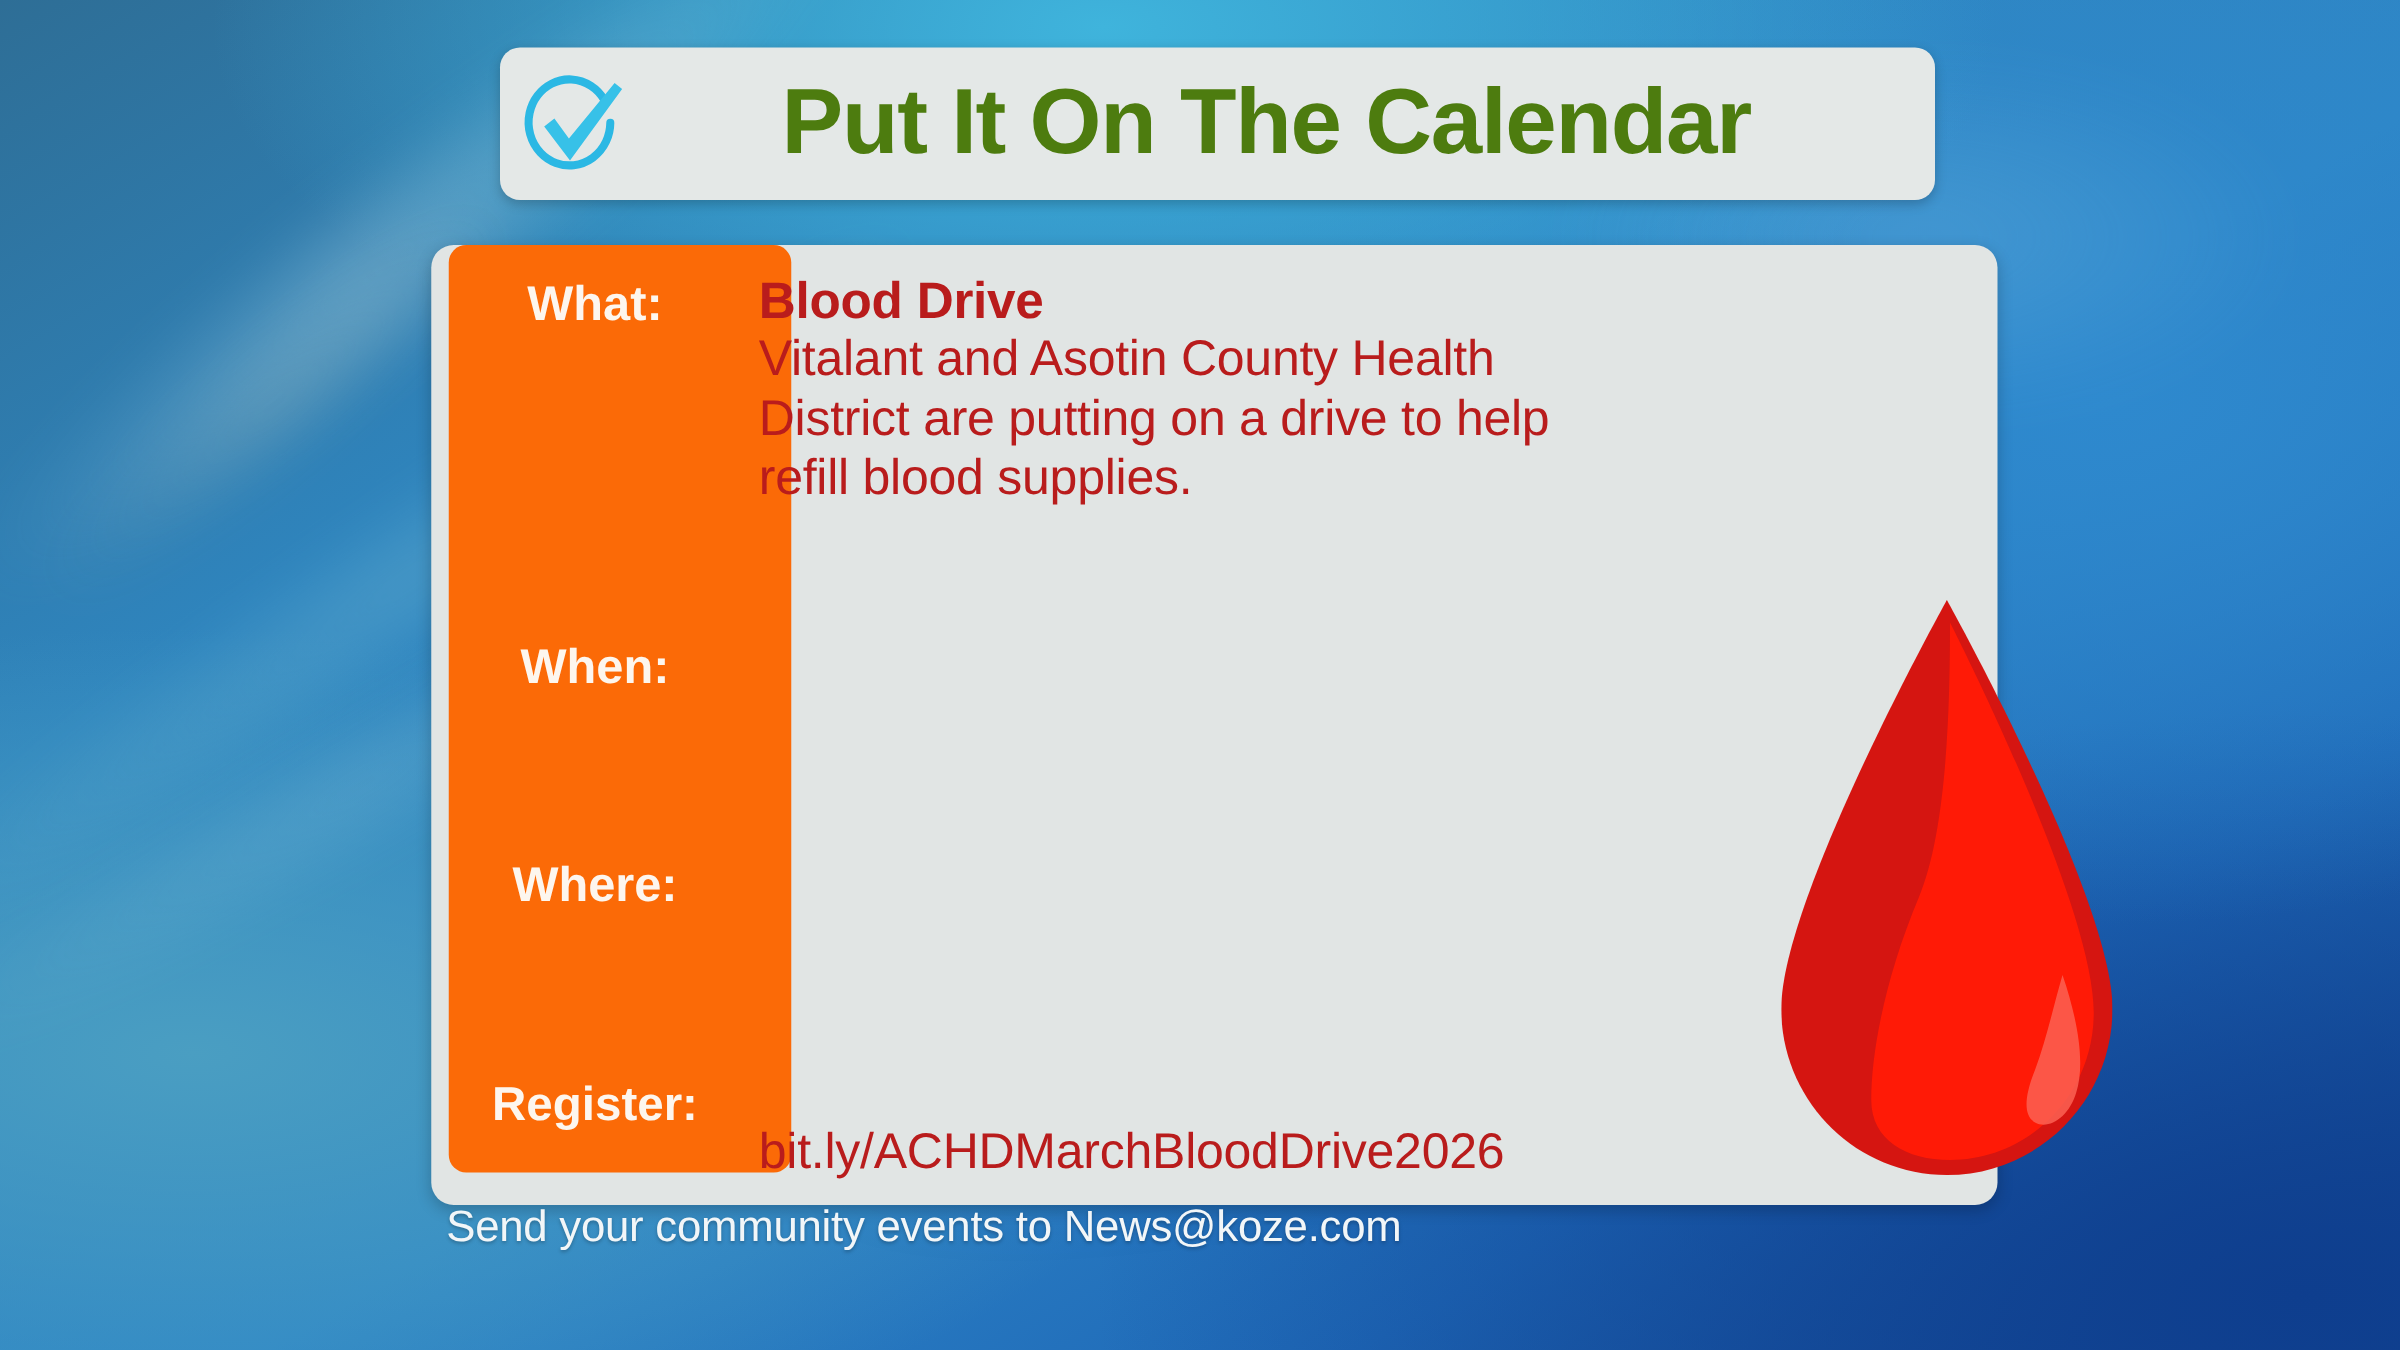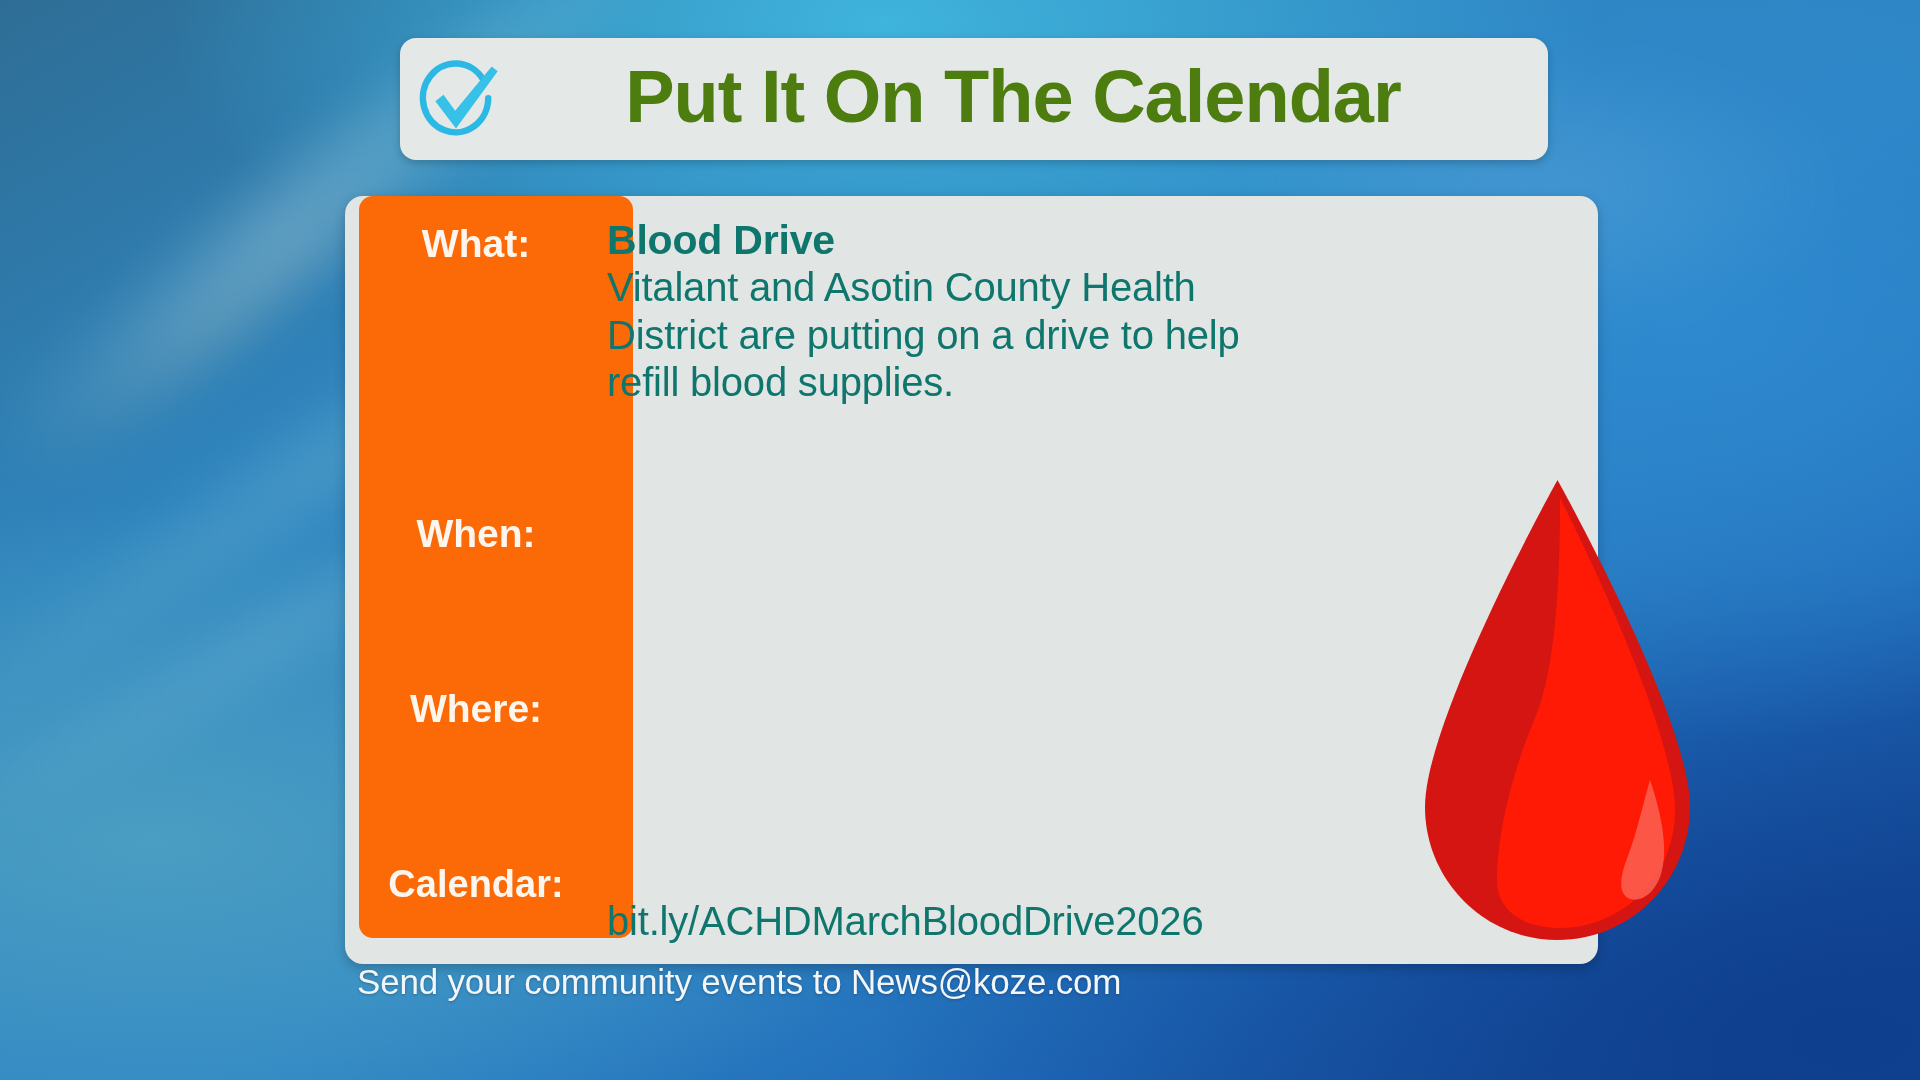--- a/index.html
+++ b/index.html
@@ -62,21 +62,21 @@
     color:#FDF6EE;font-size:39px;font-weight:bold;text-align:center;
     line-height:1;white-space:nowrap;
   }
   .lc-what{top:28px;}
   .lc-when{top:318px;}
   .lc-where{top:493px;}
   .lc-register{top:669px;font-size:38px;}
 
   #content-column{
     position:absolute;left:262px;top:0;width:980px;height:656px;
-    color:#0f766e;
+    color:#b91c1c;
   }
   .row{position:absolute;left:0;width:900px;}
   .r-what{top:20px;}
   .r-when{top:310px;}
   .r-where{top:486px;}
   .r-register{top:666px;margin-top:36px;}
 
   .what-title{font-size:41px;font-weight:bold;line-height:1.18;letter-spacing:-.2px;}
   .body-text{font-size:40px;font-weight:normal;line-height:1.18;letter-spacing:-.2px;}
   .body-text sup{font-size:.56em;vertical-align:super;line-height:0;}
@@ -112,21 +112,21 @@
   </svg>
   <div id="header-title">Put It On The Calendar</div>
 </div>
 
 <div id="event-card">
 
   <div id="label-column">
     <div class="label-cell lc-what">What:</div>
     <div class="label-cell lc-when">When:</div>
     <div class="label-cell lc-where">Where:</div>
-    <div class="label-cell lc-register">Calendar:</div>
+    <div class="label-cell lc-register">Register:</div>
   </div>
 
   <div id="content-column">
 
     <div class="row r-what">
       <div class="what-title">Blood Drive</div>
       <div class="body-text">Vitalant and Asotin County Health</div>
       <div class="body-text">District are putting on a drive to help</div>
       <div class="body-text">refill blood supplies.</div>
     </div>

